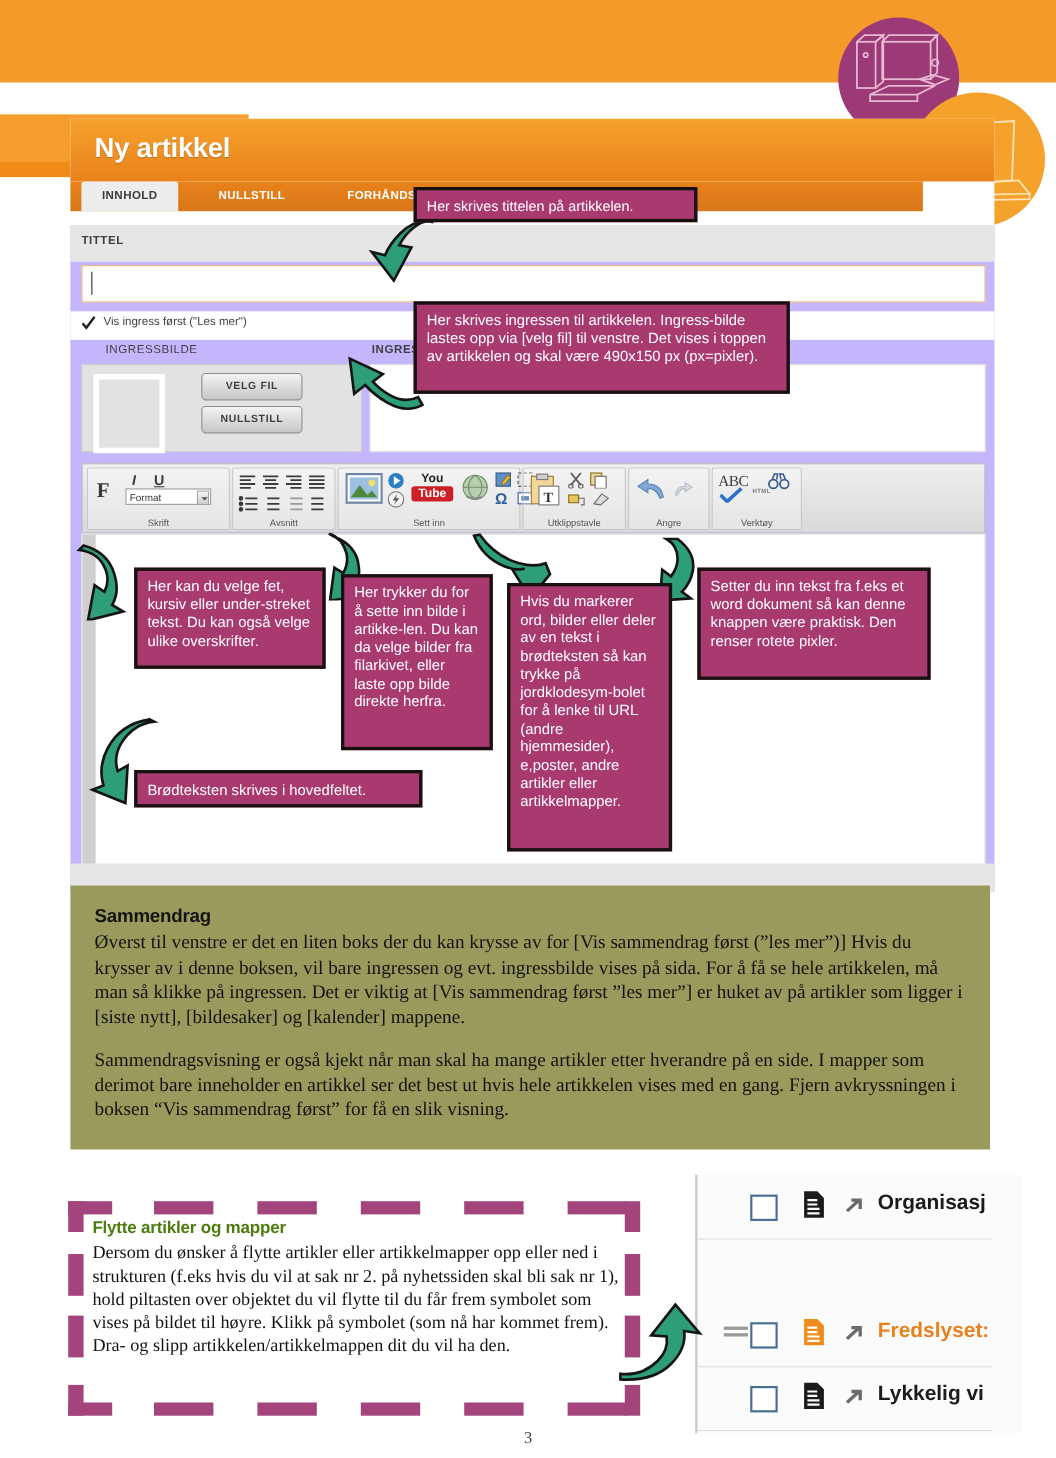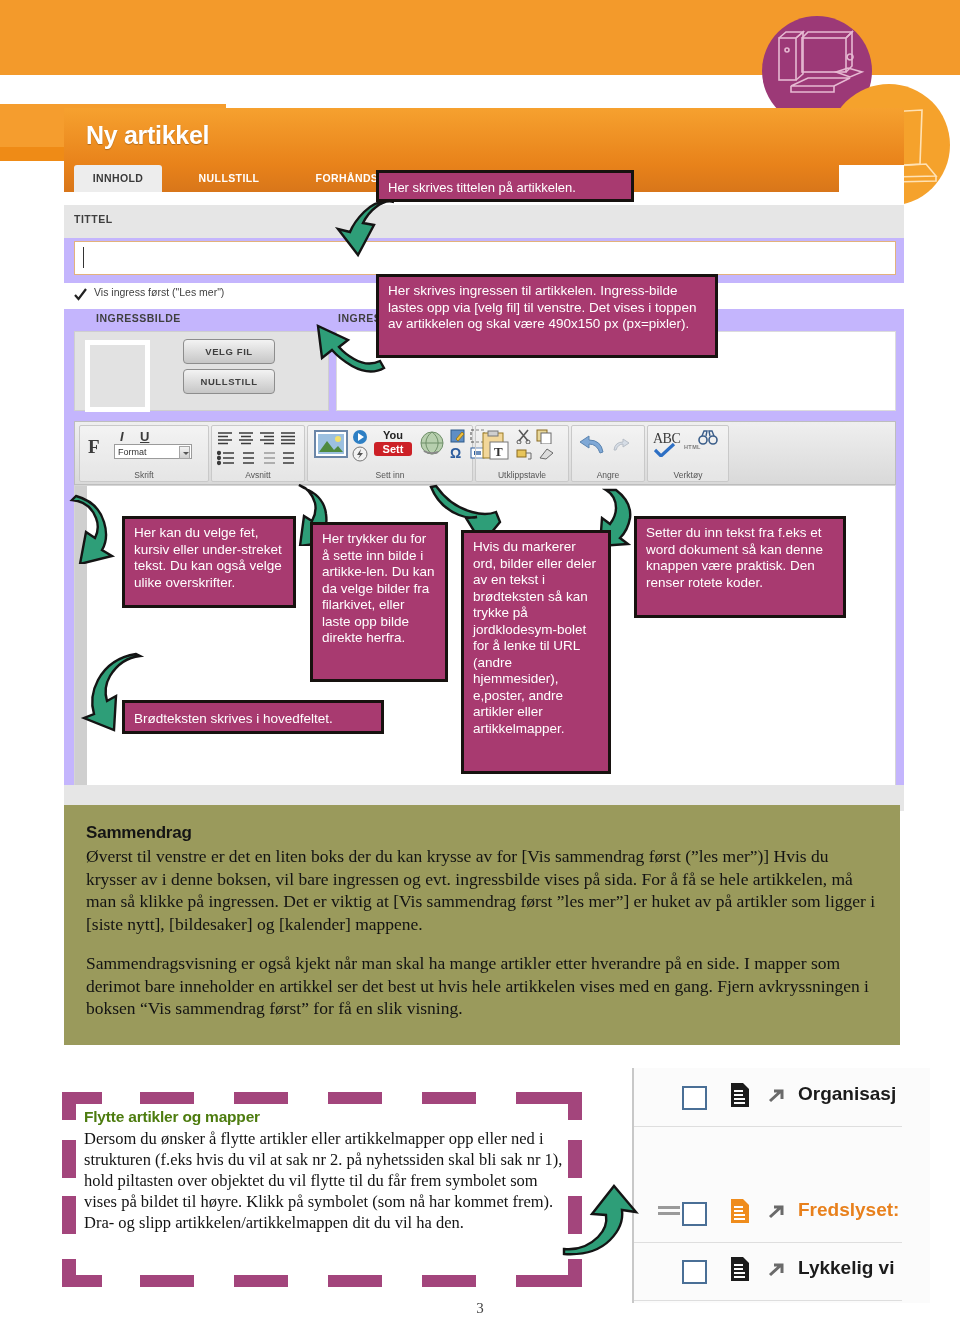--- a/index.html
+++ b/index.html
@@ -39,21 +39,21 @@
   #lbl-tittel{position:absolute;left:10px;top:8px;font-size:10.5px;font-weight:bold;color:#3f3f3f;letter-spacing:.5px;}
   #tittel-input{position:absolute;left:10px;top:36px;width:820px;height:32px;background:#fff;
      border:1px solid #e3b27c;}
   #caret{position:absolute;left:8px;top:5px;width:1px;height:21px;background:#333;}
 
   #chk-row{position:absolute;left:0;top:78px;width:840px;height:26px;background:#fff;}
   #chk-box{position:absolute;left:10px;top:4px;width:13px;height:13px;}
   #chk-lbl{position:absolute;left:30px;top:3px;font-size:10.5px;color:#3f3f3f;}
 
   #sec-lbls{position:absolute;left:0;top:104px;width:840px;height:22px;}
-  #lbl-ingressbilde{position:absolute;left:10px;top:3px;font-size:10.5px;font-weight:bold;color:#3f3f3f;letter-spacing:.5px;padding-left:22px;}
+  #lbl-ingressbilde{position:absolute;left:10px;top:3px;font-size:10.5px;font-weight:normal;color:#3f3f3f;letter-spacing:.5px;padding-left:22px;}
   #lbl-ingress{position:absolute;left:274px;top:3px;font-size:10.5px;font-weight:bold;color:#3f3f3f;letter-spacing:.5px;}
 
   #img-panel{position:absolute;left:10px;top:126px;width:253px;height:78px;background:#e2e2e2;border:1px solid #cfcfcf;}
   #img-thumb{position:absolute;left:10px;top:8px;width:55px;height:62px;background:#e2e2e2;border:5px solid #fff;}
   .gbtn{position:absolute;left:108px;width:90px;height:23px;
      background:linear-gradient(#f3f3f3,#c6c6c6);border:1px solid #8d8d8d;border-radius:4px;
      font-size:9.5px;font-weight:bold;color:#3f3f3f;text-align:center;line-height:23px;letter-spacing:.6px;}
   #btn-velgfil{top:7px;}
   #btn-nullstill{top:37px;}
   #ingress-panel{position:absolute;left:272px;top:126px;width:558px;height:78px;background:#fff;border:1px solid #dcdcdc;}
@@ -255,21 +255,21 @@
         <svg style="position:absolute;left:44px;top:3px" width="16" height="16" aria-hidden="true">
           <circle cx="8" cy="8" r="7" fill="#2d7fc4"></circle>
             <path d="M6 4 L12 8 L6 12 Z" fill="#fff"></path>
         </svg>
         <svg style="position:absolute;left:44px;top:20px" width="16" height="16" aria-hidden="true">
           <circle cx="8" cy="8" r="7" fill="#f2f2f2" stroke="#777"></circle>
             <path d="M9 3 L5 9 L8 9 L6 13 L11 7 L8 7 Z" fill="#555"></path>
         </svg>
         <div style="position:absolute;left:66px;top:4px;width:38px;text-align:center">
           <div style="font-size:11px;font-weight:bold;color:#222;line-height:11px">You</div>
-          <div style="margin-top:1px;background:#cc2026;color:#fff;font-size:11px;font-weight:bold;border-radius:3px;line-height:14px">Sett</div>
+          <div style="margin-top:1px;background:#cc2026;color:#fff;font-size:11px;font-weight:bold;border-radius:3px;line-height:14px">Tube</div>
         </div>
         <svg style="position:absolute;left:110px;top:4px" width="28" height="28" aria-hidden="true">
           <circle cx="14" cy="13" r="11" fill="#b7cfae" stroke="#6f8f69"></circle>
           <path d="M3 13h22M14 2 a16 14 0 0 1 0 22 a16 14 0 0 1 0 -22" fill="none" stroke="#6f8f69"></path>
           <path d="M6 21 q6 4 14 1" fill="none" stroke="#888" stroke-width="2"></path>
         </svg>
         <svg style="position:absolute;left:142px;top:3px" width="16" height="15" aria-hidden="true">
           <rect x="1" y="1" width="13" height="12" fill="#5f8ec4" stroke="#2f5a8a"></rect>
           <path d="M6 10 L12 3 L14 5 L8 12 Z" fill="#f0c040" stroke="#9a7a20"></path>
         </svg>
@@ -369,21 +369,21 @@
 <svg class="arrow" style="left:598px;top:488px" width="60" height="60" aria-hidden="true">
   <path d="M18 2 q16 12 14 28 q-2 12 -10 20 l8 6 l-28 2 l2 -28 l8 6 q6 -8 6 -16 q0 -12 -10 -18 Z" fill="#2e9e78" stroke="#141414" stroke-width="2.4"></path>
 </svg>
 
 <div class="callout" id="co-tittel">Her skrives tittelen på artikkelen.</div>
 <div class="callout" id="co-ingress">Her skrives ingressen til artikkelen. Ingress-bilde lastes opp via [velg fil] til venstre. Det vises i toppen av artikkelen og skal være 490x150 px (px=pixler).</div>
 <div class="callout" id="co-skrift">Her kan du velge fet, kursiv eller under-streket tekst. Du kan også velge ulike overskrifter.</div>
 <div class="callout" id="co-brodtekst">Brødteksten skrives i hovedfeltet.</div>
 <div class="callout" id="co-bilde">Her trykker du for å sette inn bilde i artikke-len. Du kan da velge bilder fra filarkivet, eller laste opp bilde direkte herfra.</div>
 <div class="callout" id="co-jordklode">Hvis du markerer ord, bilder eller deler av en tekst i brødteksten så kan trykke på jordklodesym-bolet for å lenke til URL (andre hjemmesider), e,poster, andre artikler eller artikkelmapper.</div>
-<div class="callout" id="co-word">Setter du inn tekst fra f.eks et word dokument så kan denne knappen være praktisk. Den renser rotete koder.</div>
+<div class="callout" id="co-word">Setter du inn tekst fra f.eks et word dokument så kan denne knappen være praktisk. Den renser rotete pixler.</div>
 
 <div id="green-block">
   <div id="green-inner">
     <div id="green-h">Sammendrag</div>
     <p class="serif-p">Øverst til venstre er det en liten boks der du kan krysse av for [Vis sammendrag først (”les mer”)] Hvis du krysser av i denne boksen, vil bare ingressen og evt. ingressbilde vises på sida. For å få se hele artikkelen, må man så klikke på ingressen. Det er viktig at [Vis sammendrag først ”les mer”] er huket av på artikler som ligger i [siste nytt], [bildesaker] og [kalender] mappene.</p>
     <p class="serif-p" id="green-p2">Sammendragsvisning er også kjekt når man skal ha mange artikler etter hverandre på en side. I mapper som derimot bare inneholder en artikkel ser det best ut hvis hele artikkelen vises med en gang. Fjern avkryssningen i boksen “Vis sammendrag først” for få en slik visning.</p>
   </div>
 </div>
 
 <div id="move-block">

